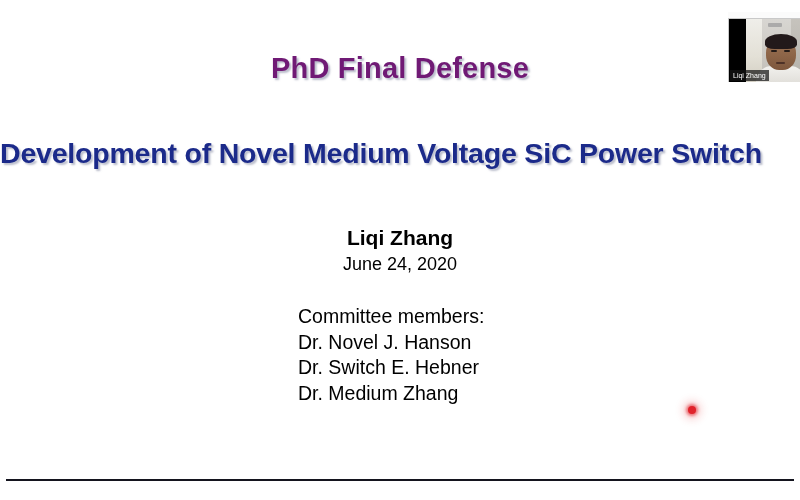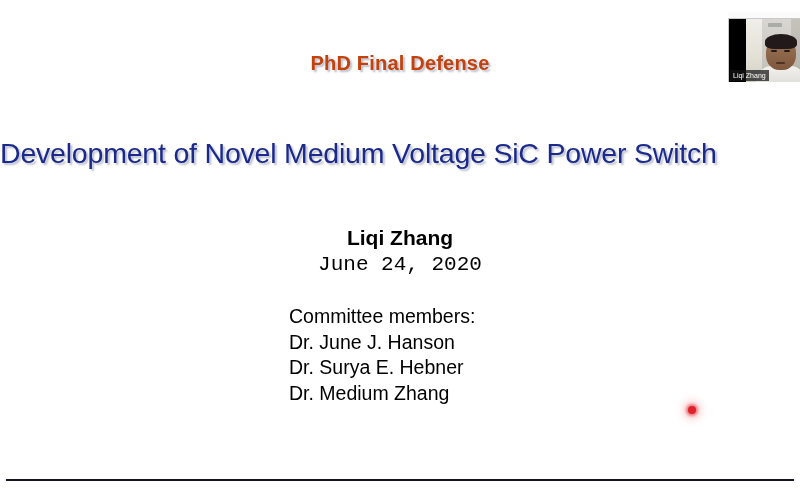--- a/index.html
+++ b/index.html
@@ -21,36 +21,36 @@
     background: #ffffff;
   }
 
   
   .subtitle-heading {
     position: absolute;
     top: 52px;
     left: 0;
     width: 800px;
     text-align: center;
-    font-size: 20px;
+    font-size: 29px;
     font-weight: bold;
-    color: #c2410c;
+    color: #701a75;
     letter-spacing: 0.2px;
     text-shadow: 2px 2px 2px rgba(130,135,160,0.55);
     white-space: nowrap;
   }
 
   .main-heading {
     position: absolute;
     top: 137px;
     left: 0;
     width: 684px;
     text-align: center;
     font-size: 28.5px;
-    font-weight: normal;
+    font-weight: bold;
     color: #1b2a8a;
     letter-spacing: -0.2px;
     text-shadow: 2px 2px 2px rgba(130,135,160,0.55);
     white-space: nowrap;
   }
 
   
   .author-block {
     position: absolute;
     top: 224px;
@@ -58,31 +58,30 @@
     width: 800px;
     text-align: center;
     color: #000000;
   }
   .author-name {
     font-size: 21px;
     font-weight: bold;
     line-height: 27px;
   }
   .author-date {
-    font-size: 21px;
+    font-size: 18px;
     font-weight: normal;
     line-height: 27px;
-    font-family: Liberation Mono, monospace;
   }
 
   
   .committee-block {
     position: absolute;
     top: 304px;
-    left: 289px;
+    left: 298px;
     color: #000000;
     font-size: 19.5px;
     line-height: 25.5px;
     text-align: left;
   }
   .committee-line {
     white-space: nowrap;
   }
 
   
@@ -250,22 +249,22 @@
 
   <div class="main-heading">Development of Novel Medium Voltage SiC Power Switch</div>
 
   <div class="author-block">
     <div class="author-name">Liqi Zhang</div>
     <div class="author-date">June 24, 2020</div>
   </div>
 
   <div class="committee-block">
     <div class="committee-line">Committee members:</div>
-    <div class="committee-line">Dr. June J. Hanson</div>
-    <div class="committee-line">Dr. Surya E. Hebner</div>
+    <div class="committee-line">Dr. Novel J. Hanson</div>
+    <div class="committee-line">Dr. Switch E. Hebner</div>
     <div class="committee-line">Dr. Medium Zhang</div>
   </div>
 
   <div class="laser-dot"></div>
 
   <div class="bottom-rule"></div>
 
   <div class="tile-top-strip"></div>
 
   <div class="video-tile">

